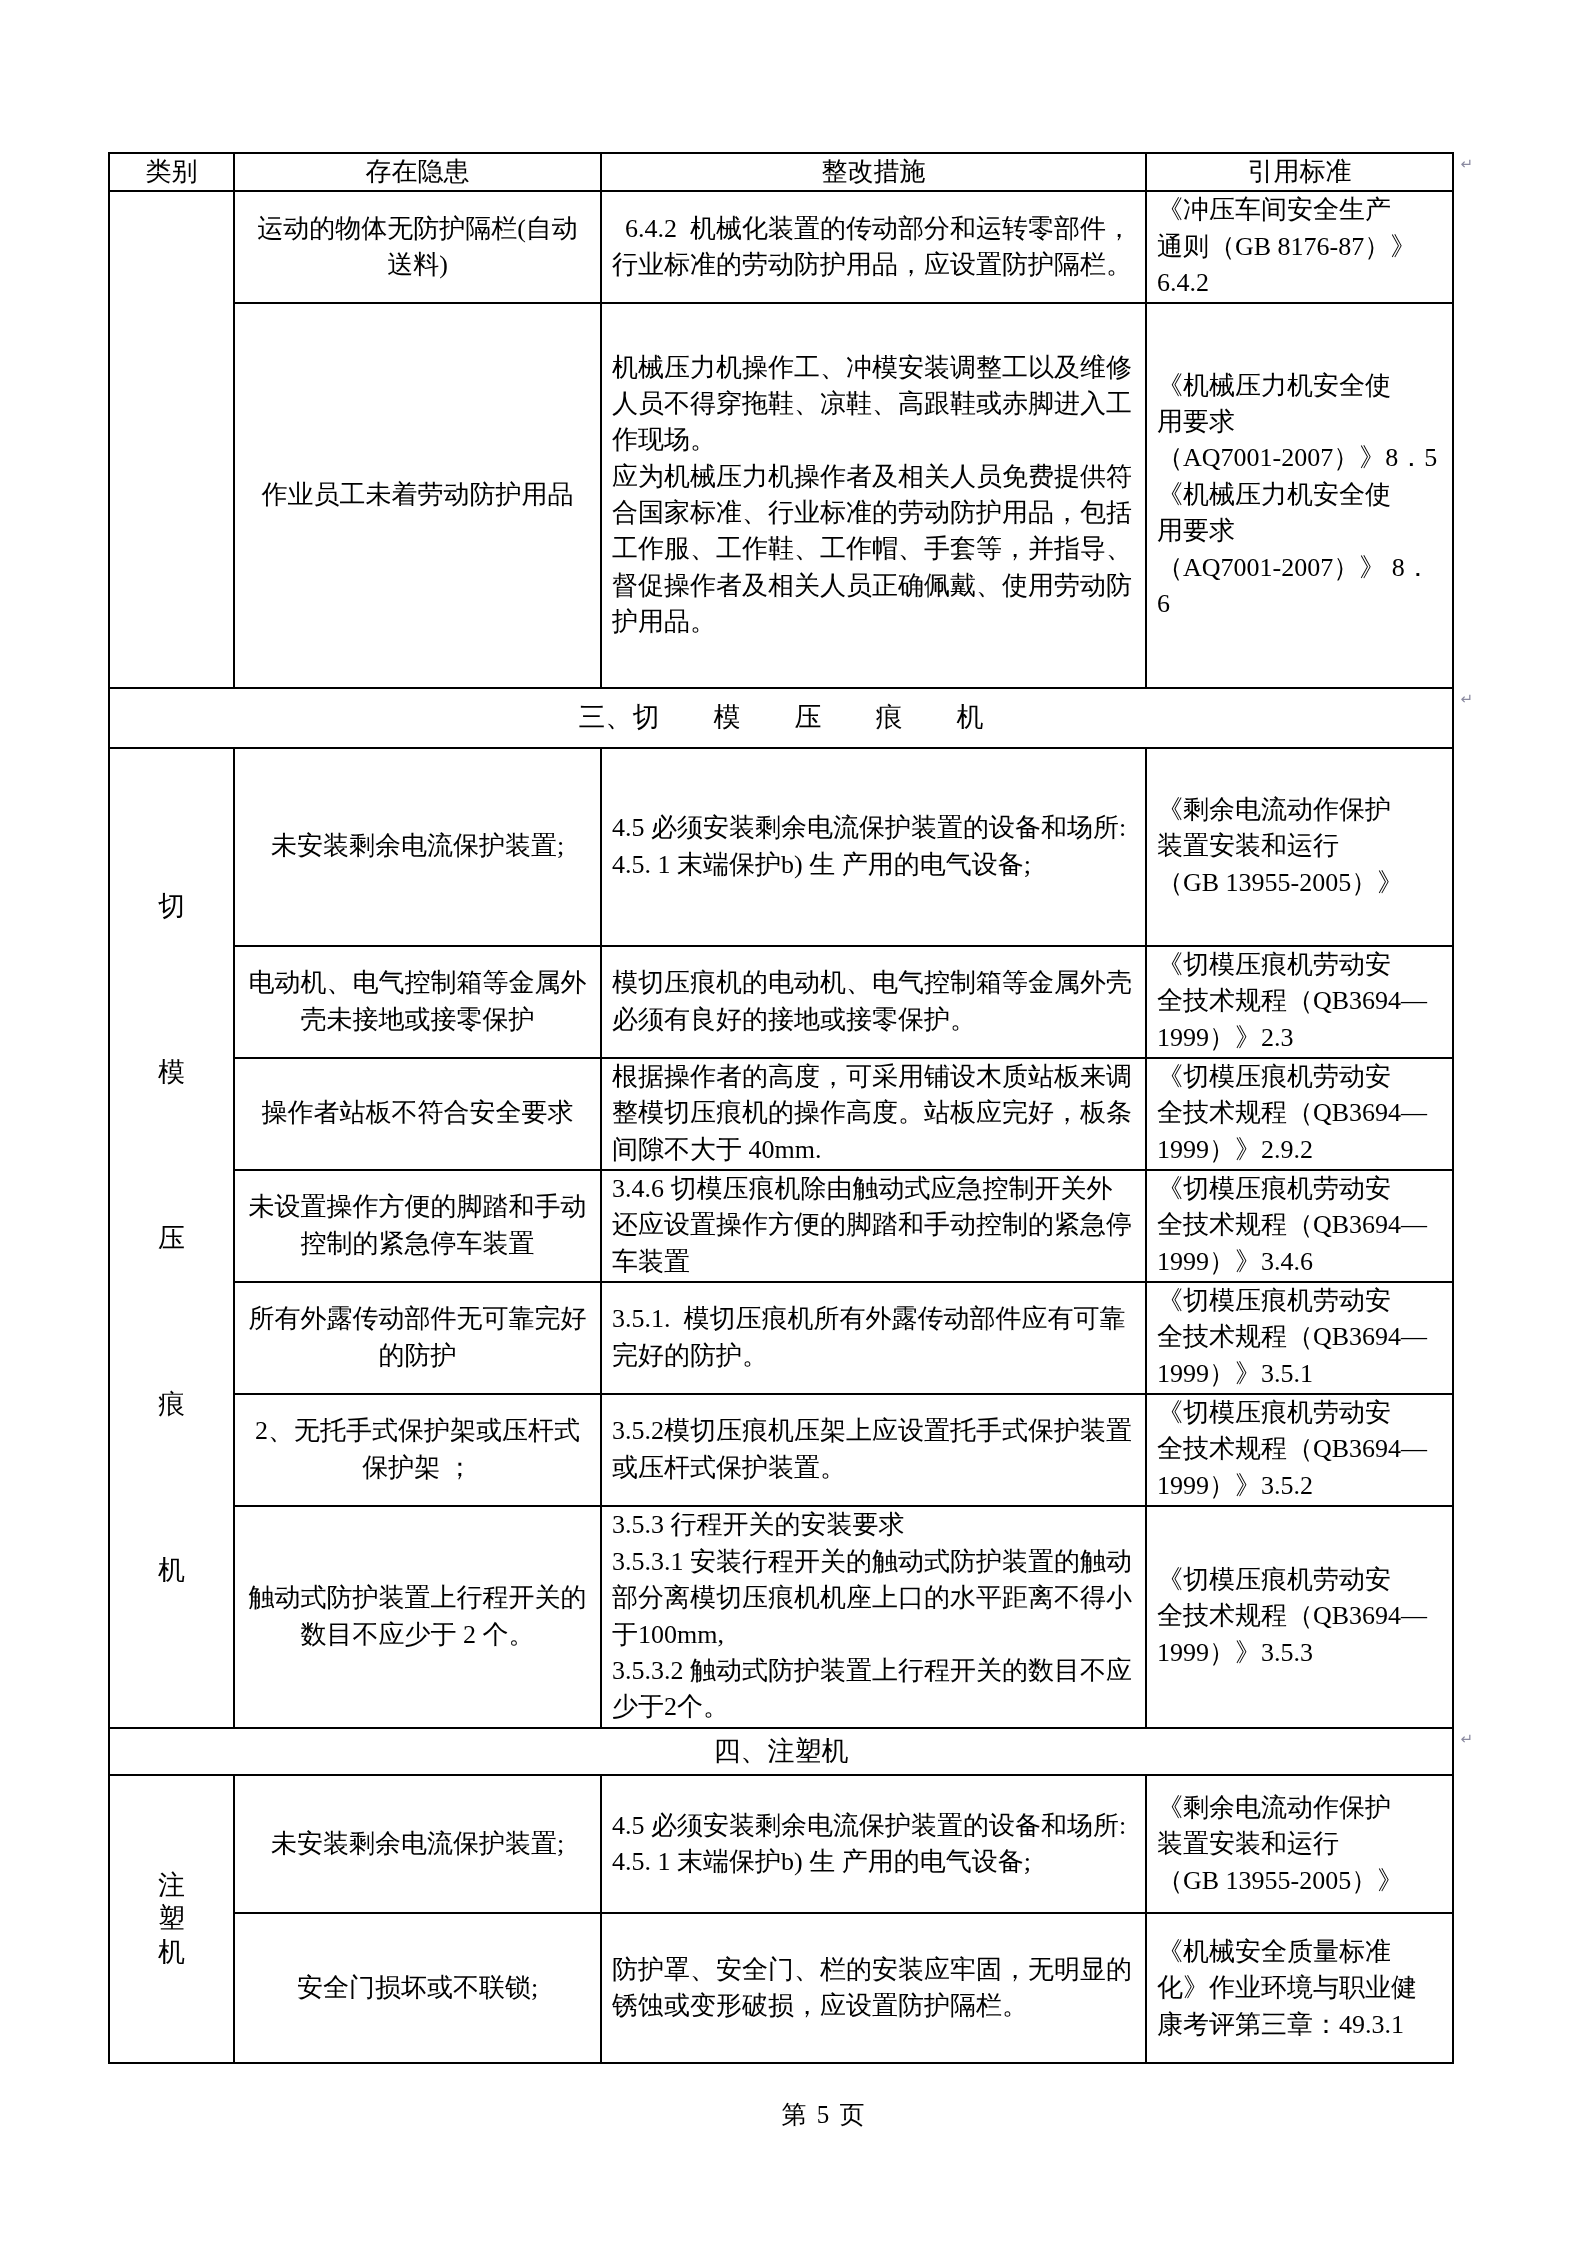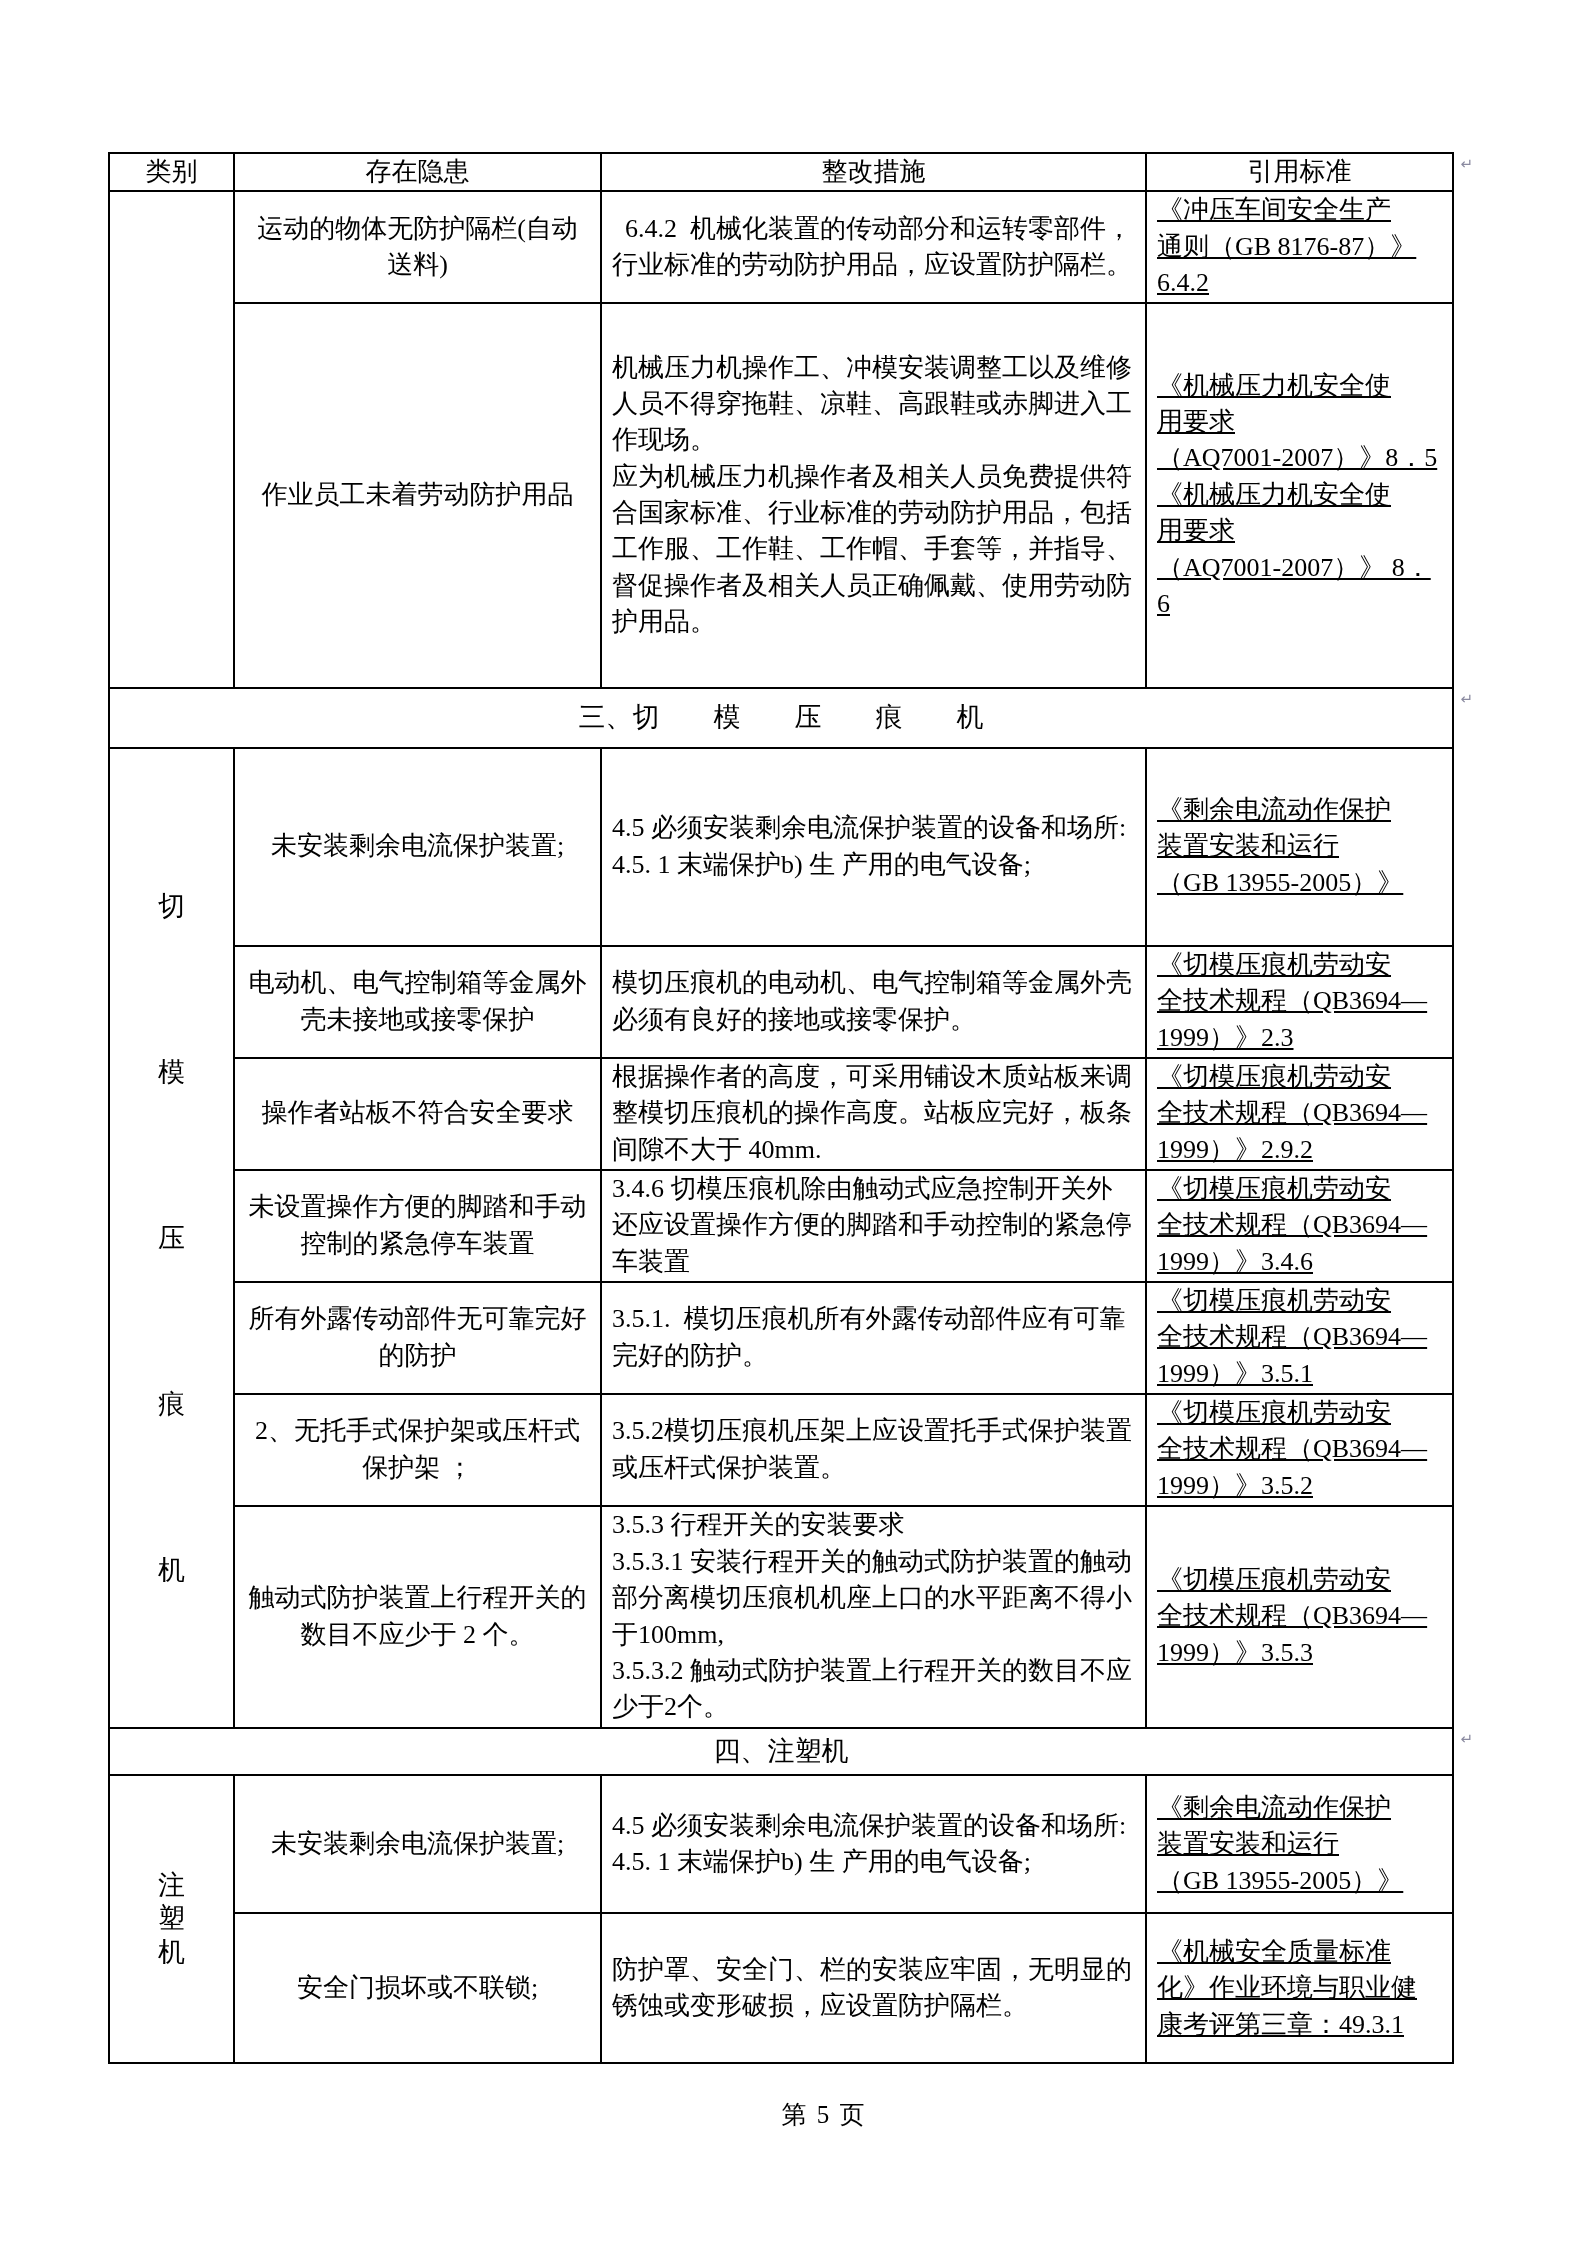--- a/index.html
+++ b/index.html
@@ -32,21 +32,21 @@
   th.hdr{text-align:center;font-size:26px;}
   td.cat{
     text-align:center;
     vertical-align:middle;
     white-space:pre-line;
   }
   td.cat.spread{line-height:166px;font-size:27px;}
   td.cat.stack{line-height:1.25;font-size:27px;}
   td.hazard{text-align:center;white-space:pre-wrap;}
   td.measure{text-align:left;vertical-align:top;white-space:pre-wrap;padding-top:8px;}
-  td.standard{text-align:left;white-space:pre-wrap;font-size:25px;text-decoration:underline;}
+  td.standard{text-align:left;white-space:pre-wrap;font-size:25px;}
   tr.section-row td{
     text-align:center;
     font-size:27px;
     padding:4px 6px;
     white-space:pre-wrap;
     vertical-align:middle;
   }
   .pmark{
     position:absolute;
     right:-21px;top:3px;

